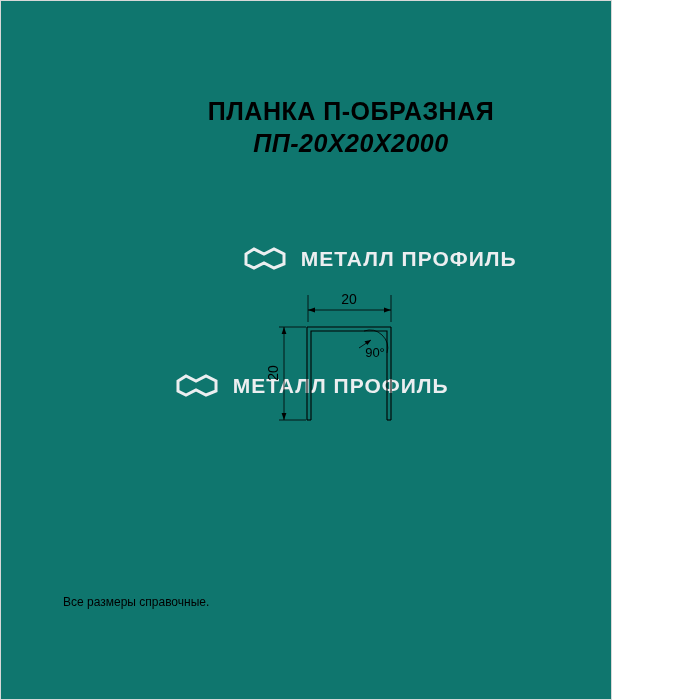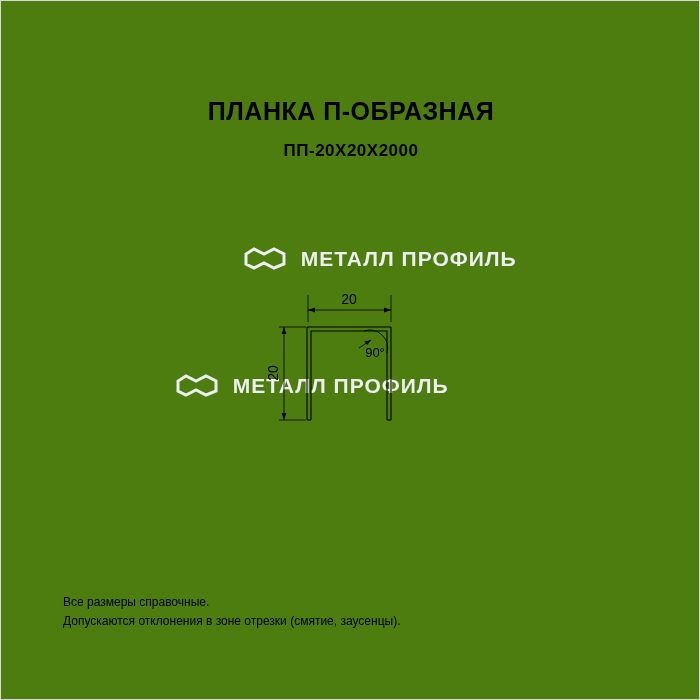--- a/index.html
+++ b/index.html
@@ -11,45 +11,46 @@
     height: 700px;
     background: #ffffff;
     font-family: "Liberation Sans", sans-serif;
     color: #000000;
     position: relative;
     overflow: hidden;
   }
   .page {
     position: absolute;
     left: 0; top: 0;
-    width: 700px;
+    width: 612px;
     height: 700px;
     border: 1px solid #d8d8d8;
     box-sizing: border-box;
-    background: #4d7c0f;
+    background: #0f766e;
   }
   .title-block {
     position: absolute;
     left: 0;
     top: 95px;
     width: 700px;
     text-align: center;
   }
   .title-line1 {
     font-size: 25px;
     font-weight: bold;
     letter-spacing: 0.5px;
     line-height: 30px;
   }
   .title-line2 {
-    font-size: 17px;
+    font-size: 25px;
     font-weight: bold;
     letter-spacing: 0.5px;
     line-height: 30px;
-    margin-top: 10px;
+    margin-top: 2px;
+    font-style: italic;
   }
   .subtitle {
     font-size: 13.5px;
     font-weight: bold;
     letter-spacing: 0.4px;
     margin-top: 13px;
   }
   .drawing {
     position: absolute;
     left: 0;
@@ -164,16 +165,15 @@
         <line x1="358" y1="163" x2="370" y2="155" stroke="#000" stroke-width="0.8"></line>
         <polygon points="370,155 363.5,156.2 366.4,160" fill="#000"></polygon>
       </g>
       <text x="374" y="172" font-family="'Liberation Sans', sans-serif" font-size="13" text-anchor="middle" fill="#000">90°</text>
 
     </svg>
   </div>
 
   <div class="notes">
     <span class="note-line">Все размеры справочные.</span>
-    <span class="note-line">Допускаются отклонения в зоне отрезки (смятие, заусенцы).</span>
   </div>
 
 </div>
 
 </body></html>

